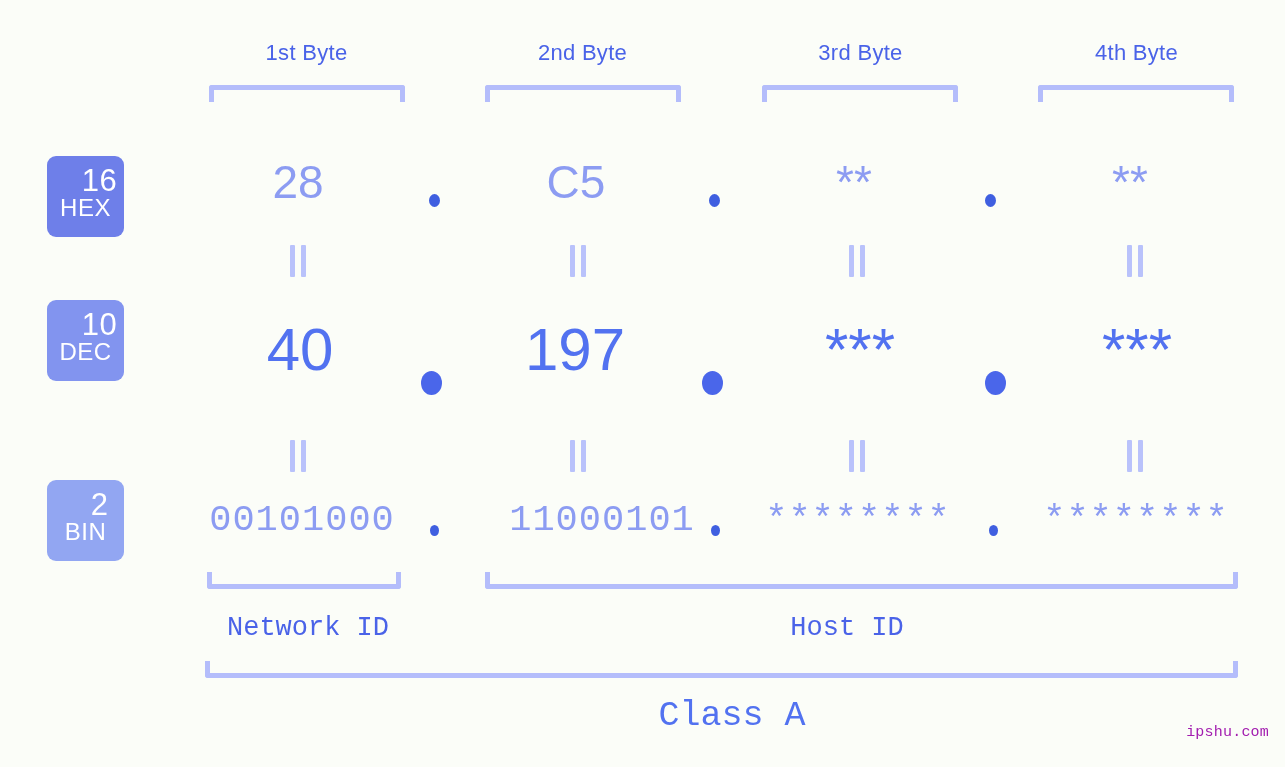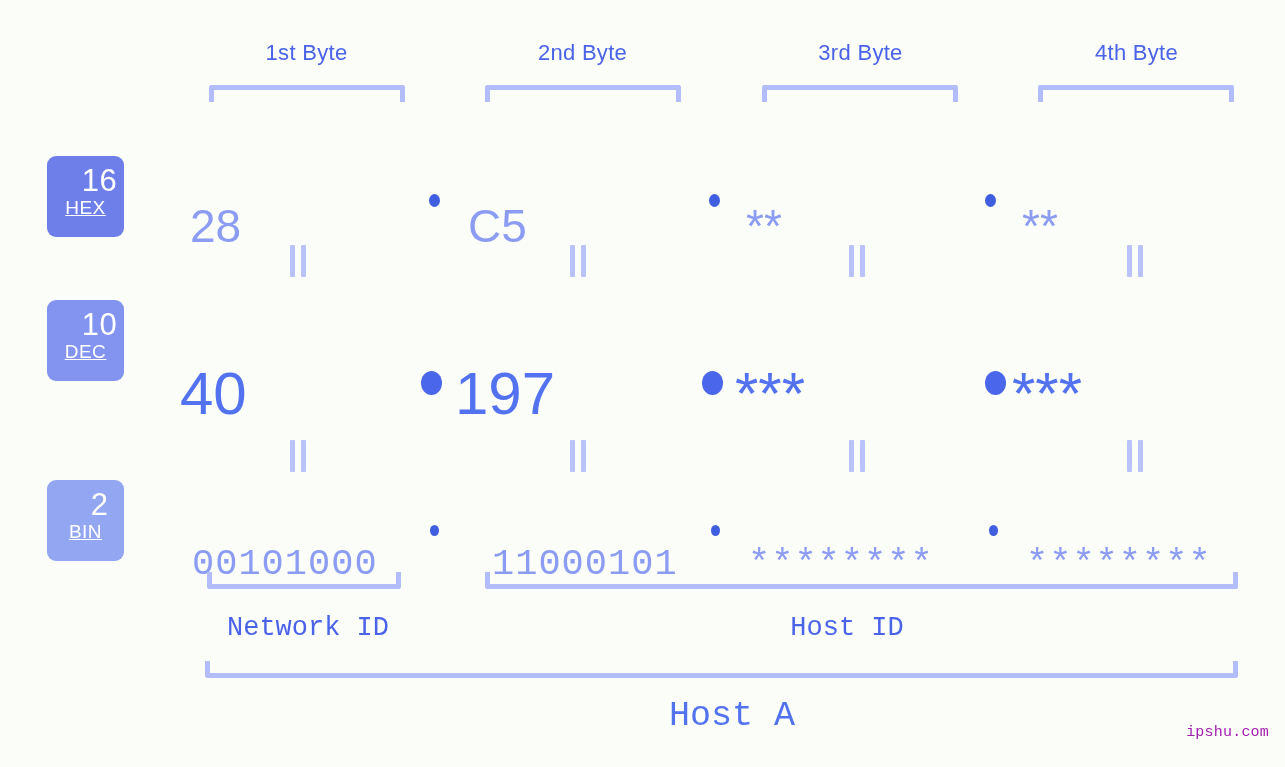--- a/index.html
+++ b/index.html
@@ -71,36 +71,35 @@
     display: block;
     font-size: 31px;
     line-height: 33px;
     font-weight: 400;
     padding-top: 8px;
     letter-spacing: 0.5px;
     margin-left: 28px;
   }
   .badge .nm {
     display: block;
-    font-size: 19px;
+    font-size: 24px;
     line-height: 22px;
     font-weight: 400;
     padding-bottom: 9px;
     letter-spacing: 0.5px;
-    text-decoration: underline;
   }
   #badge-hex { top: 156px; height: 81px; background: #6e7fe9; }
   #badge-dec { top: 300px; height: 81px; background: #8294ef; }
   #badge-bin { top: 480px; height: 81px; background: #92a6f2; }
 
   
   .val {
     position: absolute;
+    text-align: center;
     white-space: nowrap;
-    margin-top: 44px;
   }
 
   .hex-row .val {
     font-family: "Liberation Sans", sans-serif;
     font-size: 46px;
     line-height: 60px;
     color: #8c9cf2;
     top: 152px;
     height: 60px;
   }
@@ -289,17 +288,17 @@
     <div class="val" style="left:1026px;width:220px;">********</div>
   </div>
 
   <div class="bracket-up" style="left:207px;top:572px;width:194px;"></div>
   <div class="bracket-up" style="left:485px;top:572px;width:753px;"></div>
 
   <div class="idlabel" style="left:742px;top:611px;width:210px;">Host ID</div>
   <div class="idlabel" style="left:204px;top:611px;width:208px;">Network ID</div>
 
   <div class="bracket-up" style="left:205px;top:661px;width:1033px;"></div>
-  <div id="class-label" style="left:596px;top:694px;width:272px;">Host A</div>
+  <div id="class-label" style="left:596px;top:694px;width:272px;">Class A</div>
 
   <div id="watermark">ipshu.com</div>
 
 </div>
 
 </body></html>

